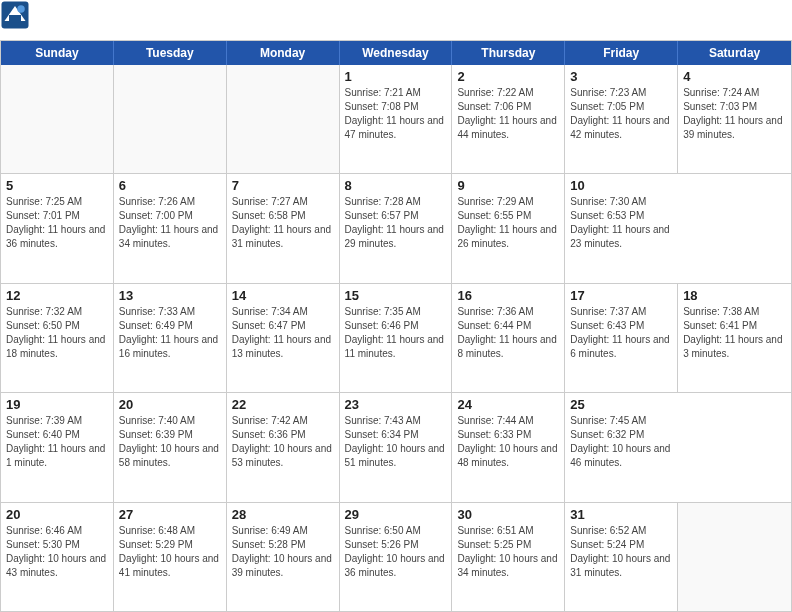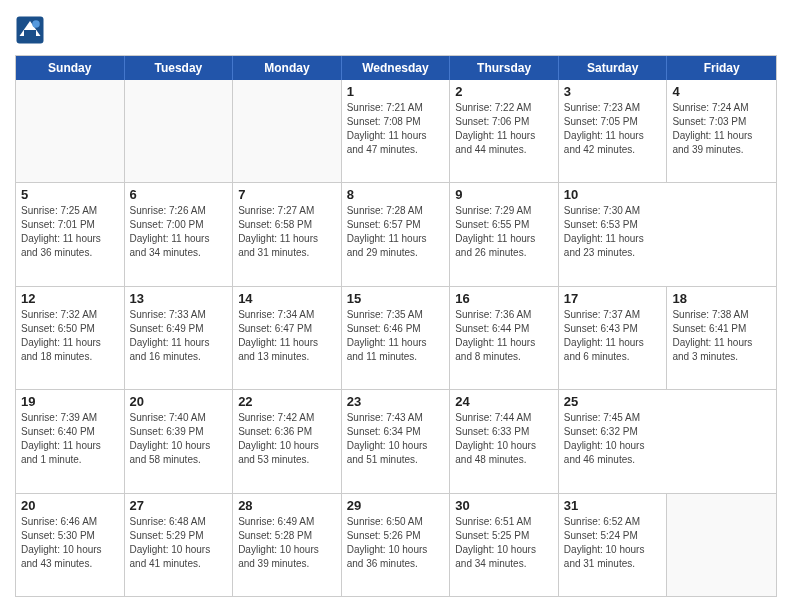--- a/index.html
+++ b/index.html
@@ -6,21 +6,20 @@
     body {
       font-family: Arial, sans-serif;
       background: #fff;
       width: 792px;
       height: 612px;
       overflow: hidden;
     }
     .page {
       width: 792px;
       height: 612px;
-      padding: 15px;
       display: flex;
       flex-direction: column;
     }
     .header {
       display: flex;
       justify-content: space-between;
       align-items: flex-start;
       margin-bottom: 10px;
     }
     .logo {
@@ -127,22 +126,22 @@
       <div class="subtitle"></div>
     </div>
   </div>
   <div class="calendar">
     <div class="cal-header">
     <div class="cal-header-cell">Sunday</div>
         <div class="cal-header-cell">Tuesday</div>
         <div class="cal-header-cell">Monday</div>
         <div class="cal-header-cell">Wednesday</div>
         <div class="cal-header-cell">Thursday</div>
+        <div class="cal-header-cell">Friday</div>
         <div class="cal-header-cell">Saturday</div>
-        <div class="cal-header-cell">Friday</div>
       </div>
     <div class="cal-body">
     <div class="cal-row">
           <div class="cal-cell empty"></div>
           <div class="cal-cell empty"></div>
           <div class="cal-cell empty"></div>
           <div class="cal-cell">
             <div class="day-num">1</div>
             <div class="day-info" style="white-space: pre-line;">Sunrise: 7:21 AM
 Sunset: 7:08 PM

